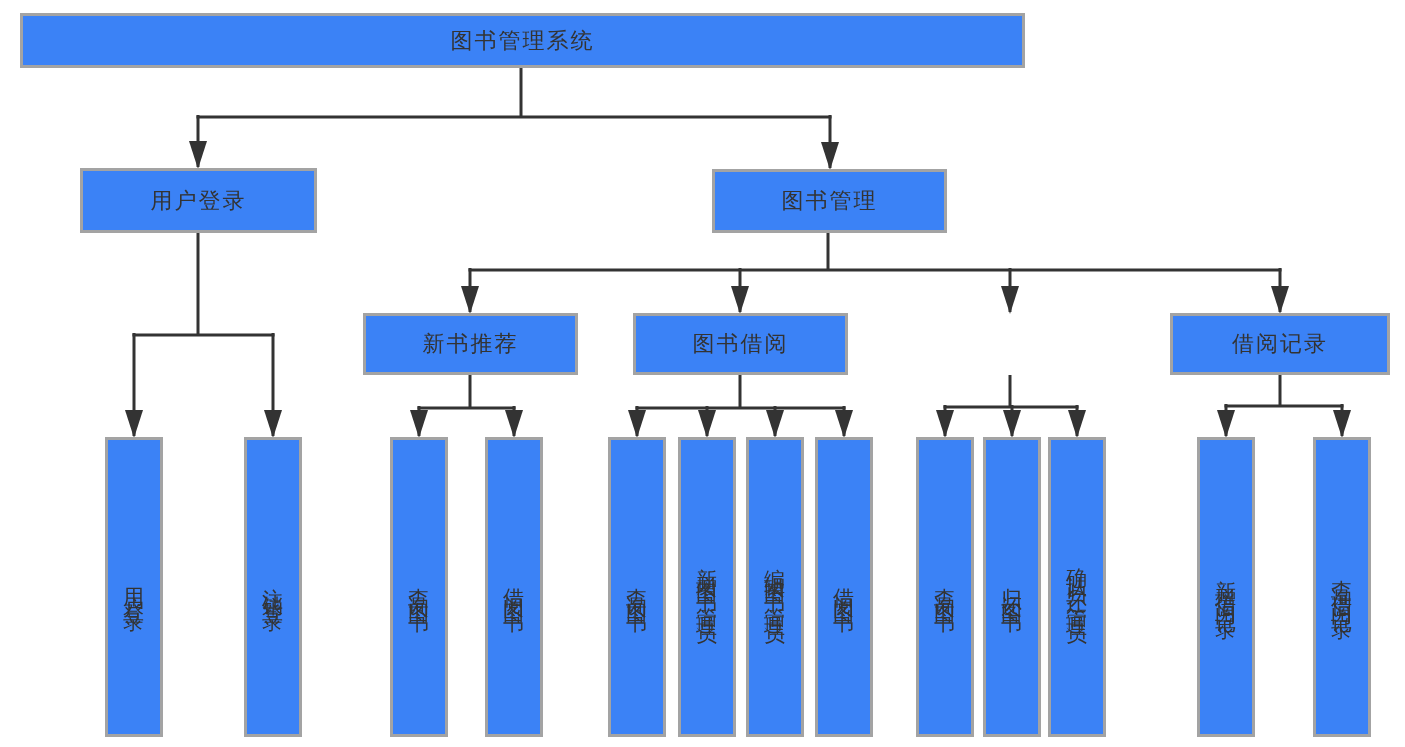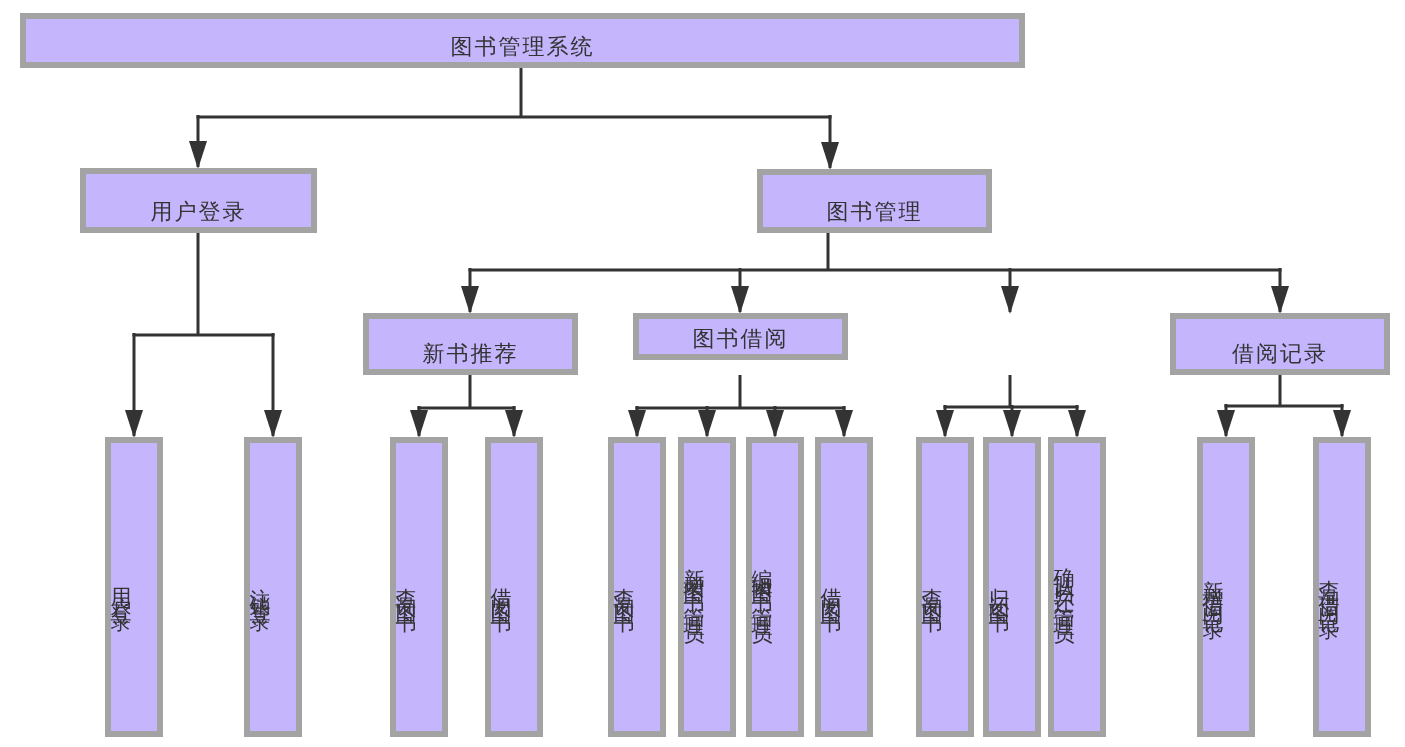--- a/index.html
+++ b/index.html
@@ -13,47 +13,47 @@
     overflow: hidden;
   }
   .connectors {
     position: absolute;
     left: 0; top: 0;
     width: 1405px; height: 747px;
   }
   .node {
     position: absolute;
     box-sizing: border-box;
-    border: 6px solid #a3a3a3;
-    background: #c4b5fd;
+    border: 3px solid #a3a3a3;
+    background: #3b82f6;
     display: flex;
-    align-items: flex-end;
+    align-items: center;
     justify-content: center;
   }
   .hnode {
     font-size: 22px;
     letter-spacing: 2px;
     white-space: nowrap;
   }
   .leaf {
     top: 437px;
     width: 58px;
     height: 300px;
     writing-mode: vertical-rl;
     text-orientation: mixed;
     font-size: 21px;
     letter-spacing: 8px;
     line-height: 1;
   }
   
   .n-root            { left: 20px;   top: 13px;  width: 1005px; height: 55px; }
   .n-user-login      { left: 80px;   top: 168px; width: 237px;  height: 65px; }
-  .n-book-mgmt       { left: 712px;  top: 169px; width: 235px;  height: 64px; margin-left: 45px; }
+  .n-book-mgmt       { left: 712px;  top: 169px; width: 235px;  height: 64px; }
   .n-new-book-rec    { left: 363px;  top: 313px; width: 215px;  height: 62px; }
-  .n-book-borrow     { left: 633px;  top: 313px; width: 215px;  height: 47px; }
+  .n-book-borrow     { left: 633px;  top: 313px; width: 215px;  height: 62px; }
   .n-current-borrow  { left: 903px;  top: 313px; width: 215px;  height: 62px; }
   .n-borrow-records  { left: 1170px; top: 313px; width: 220px;  height: 62px; }
   
   .l-ul1 { left: 105px; }
   .l-ul2 { left: 244px; }
   .l-nb1 { left: 390px; }
   .l-nb2 { left: 485px; }
   .l-bb1 { left: 608px; }
   .l-bb2 { left: 678px; }
   .l-bb3 { left: 746px; }

